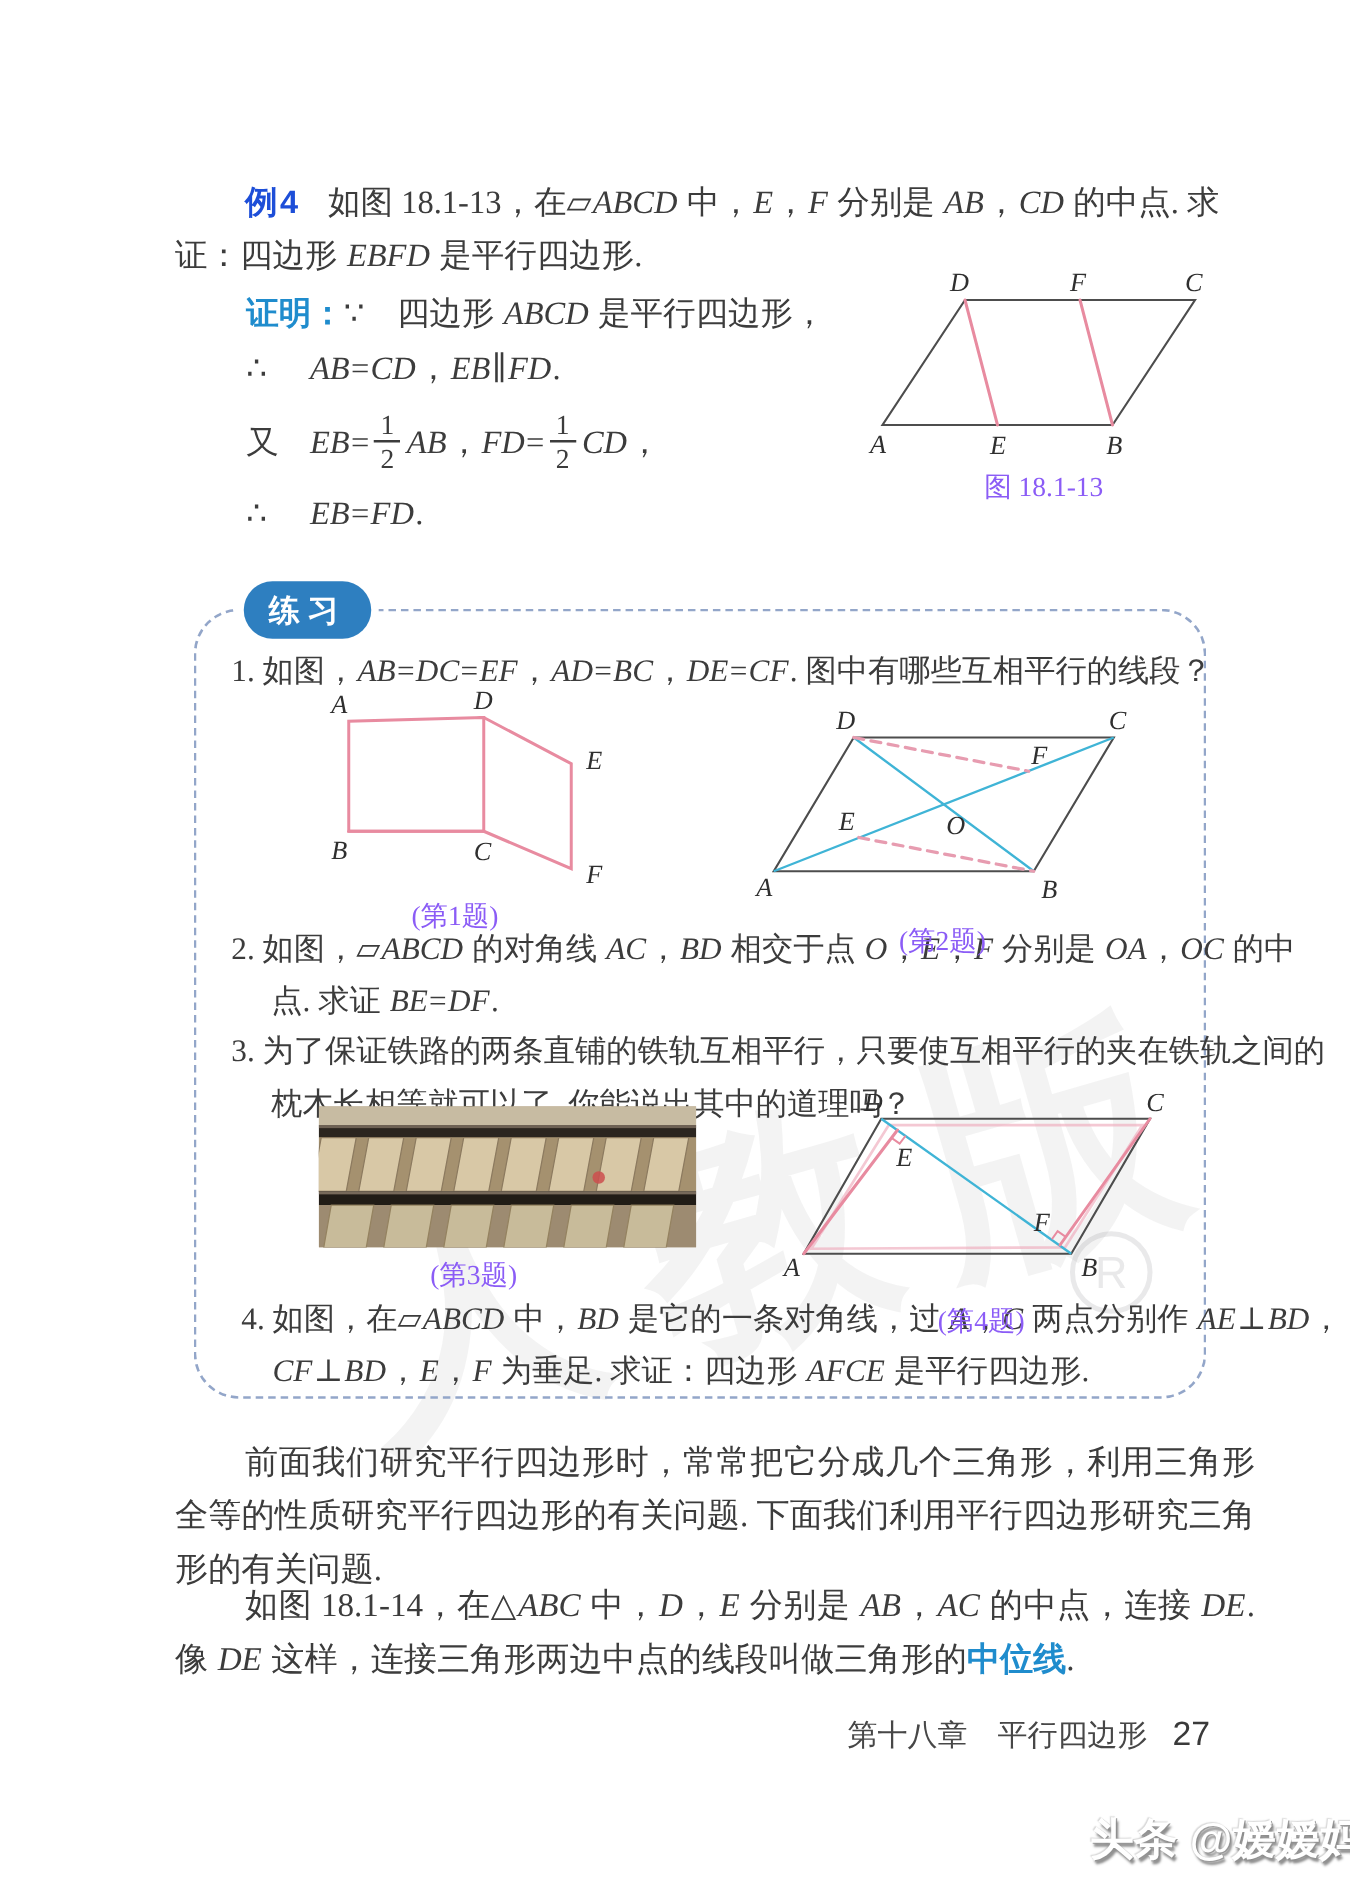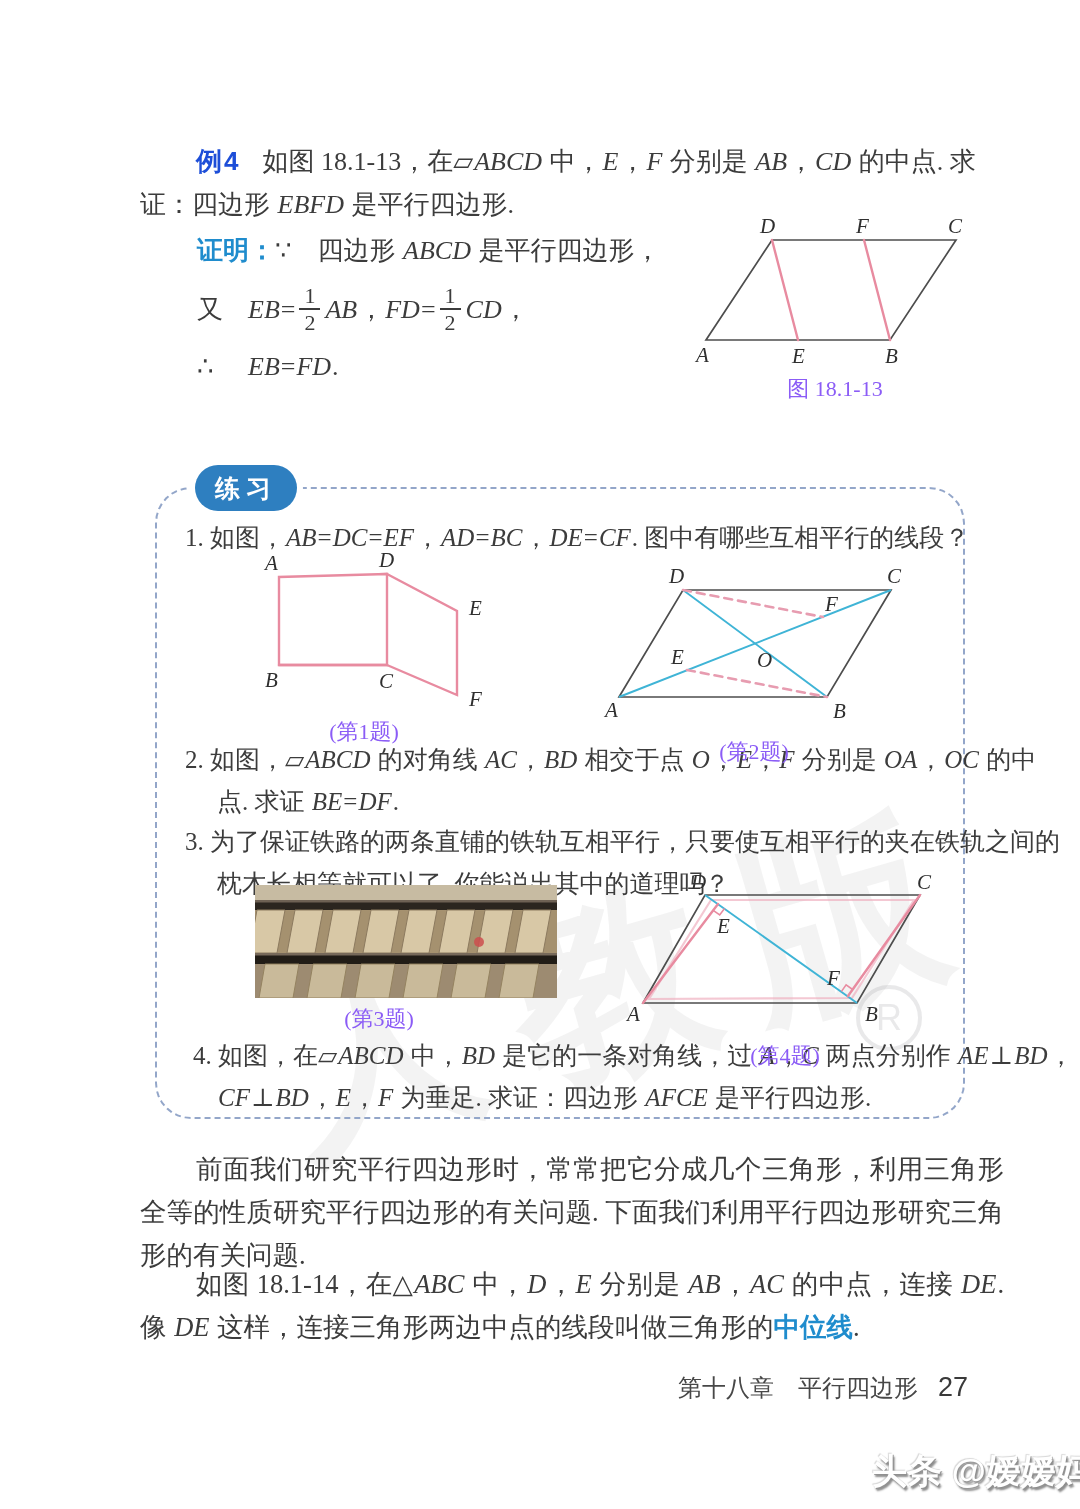--- a/index.html
+++ b/index.html
@@ -69,20 +69,21 @@
 
   <div class="brand-watermark">人教版</div>
   <div class="registered-mark">R</div>
 
   <div class="example">
     <div class="ex-line1"><span class="ex-label">例4</span><span class="mi">如图 18.1-13，在▱<i>ABCD</i> 中，<i>E</i>，<i>F</i> 分别是 <i>AB</i>，<i>CD</i> 的中点. 求</span></div>
     <div class="mi">证：四边形 <i>EBFD</i> 是平行四边形.</div>
 
     <div class="proof">
       <div class="proof-line"><span class="proof-label">证明：</span><span class="sym-inline">∵</span><span class="mi">四边形 <i>ABCD</i> 是平行四边形，</span></div>
+      <div class="proof-line"><span class="sym">∴</span><span class="mi"><i>AB</i>=<i>CD</i>，<i>EB</i>∥<i>FD</i>.</span></div>
       <div class="frac-line">
           <span class="sym">又</span>
           <span class="mi"><i>EB</i>=</span>
           <span class="frac">
             <span class="num">1</span>
             <span class="den">2</span>
           </span>
           <span class="mi"><i>AB</i>，<i>FD</i>=</span>
           <span class="frac">
             <span class="num">1</span>

